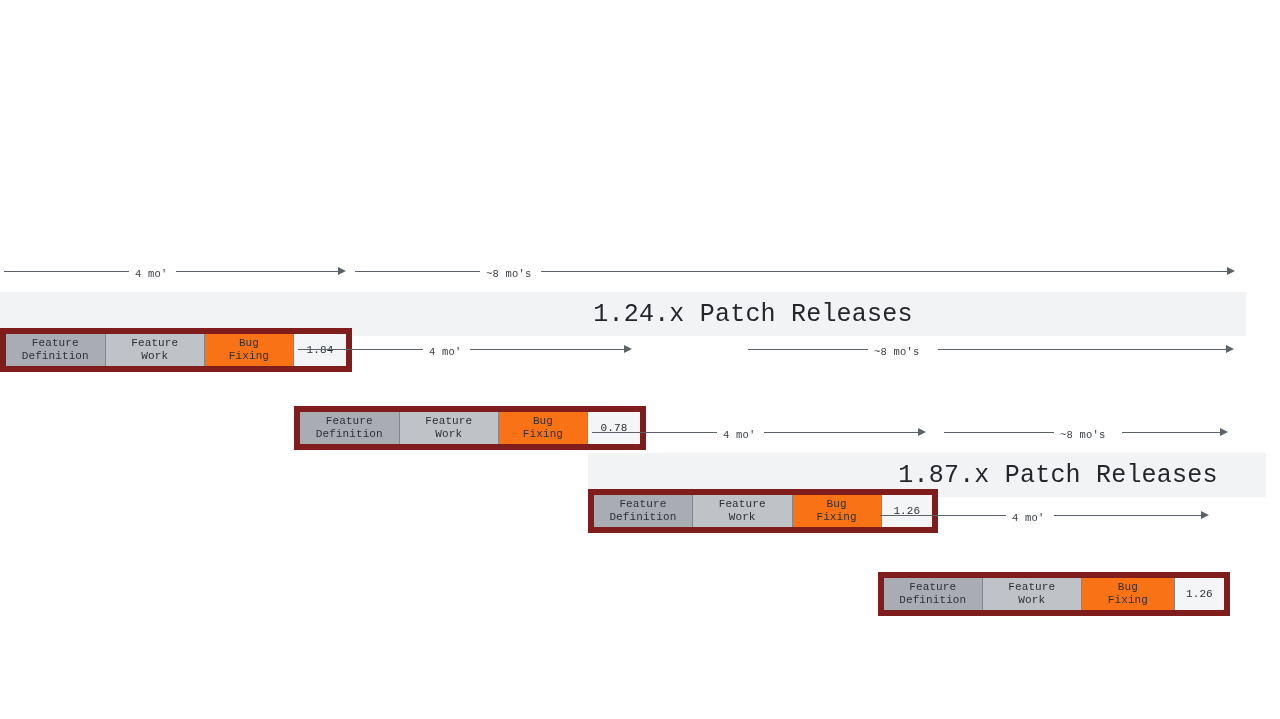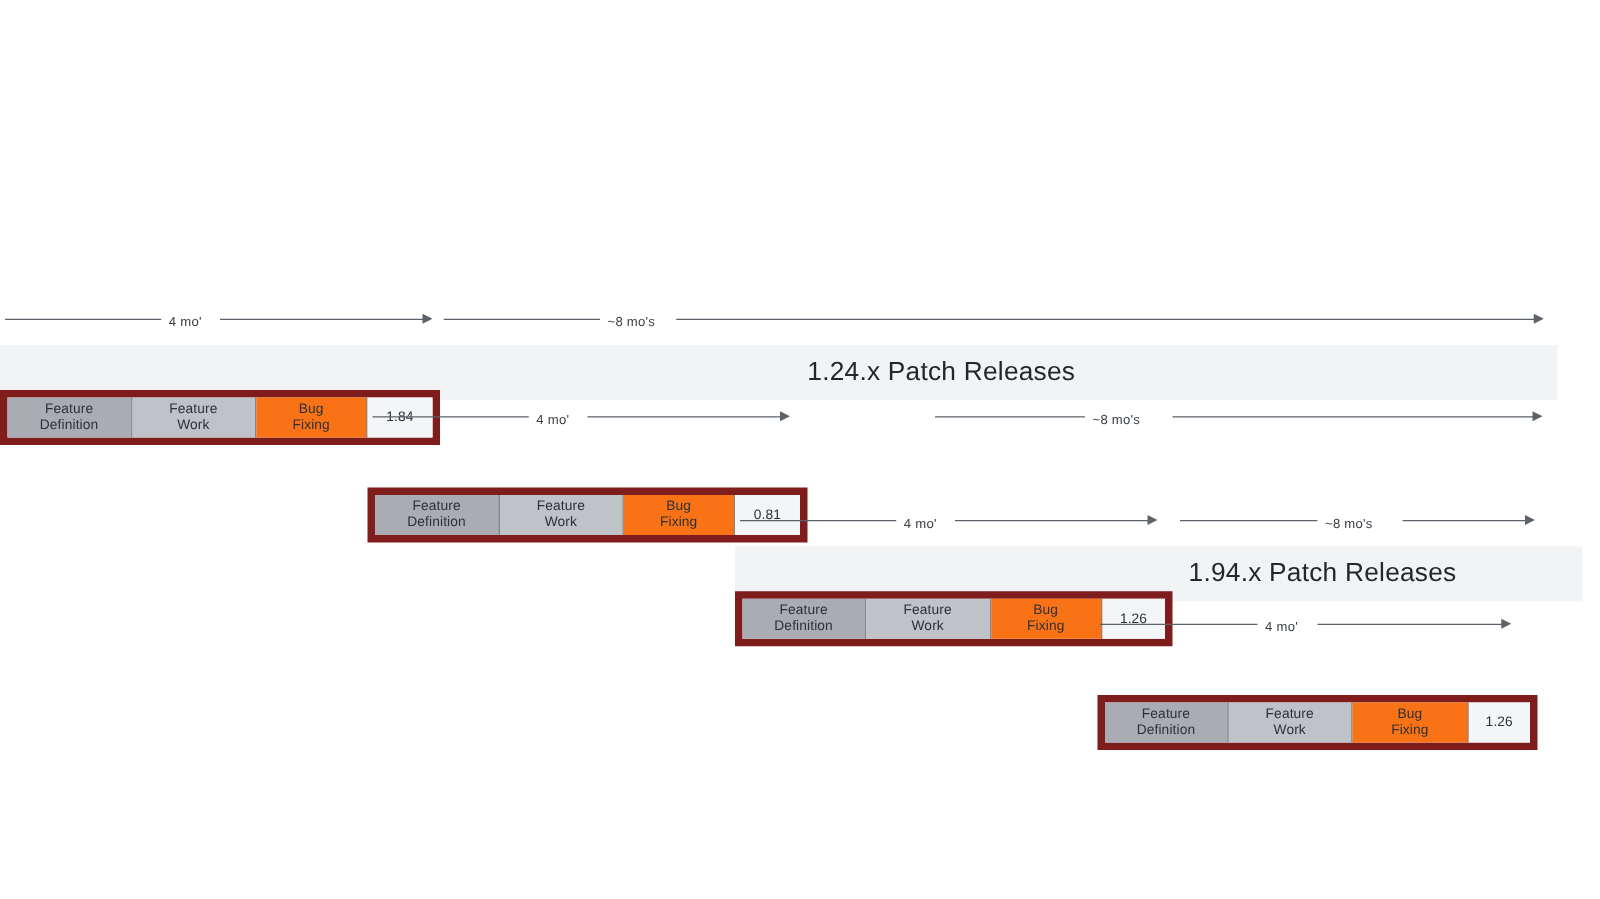--- a/index.html
+++ b/index.html
@@ -11,23 +11,24 @@
     width: 1280px;
     height: 719px;
     position: relative;
     font-family: "Liberation Sans", sans-serif;
     overflow: hidden;
   }
 
   .canvas {
     position: absolute;
     left: 0;
-    top: 0;
+    top: 16px;
     width: 1280px;
     height: 568px;
+    font-family: Liberation Mono, monospace;
   }
 
   
   .release-row {
     position: absolute;
   }
 
   
   .phase-bar {
     position: absolute;
@@ -69,21 +70,21 @@
   
   .patch-band {
     position: absolute;
     height: 44px;
     background: #f2f3f5;
     display: flex;
     align-items: center;
     justify-content: center;
   }
   .patch-label {
-    font-size: 21px;
+    font-size: 25px;
     color: #23272c;
     white-space: nowrap;
     letter-spacing: 0.2px;
   }
 
   
   .measure {
     position: absolute;
     height: 20px;
   }
@@ -191,21 +192,21 @@
           <span>Work</span>
         </span>
       </div>
       <div class="phase-box phase-bug" style="width:92px;">
         <span>
           <span>Bug</span><br>
           <span>Fixing</span>
         </span>
       </div>
       <div class="phase-box phase-version" style="width:54px;">
-        <span>0.81</span>
+        <span>0.78</span>
       </div>
     </div>
   </div>
 
   <div class="release-row" style="left:0px; top:407px; width:1280px; height:60px;">
 
     <div class="measure" style="left:592px; top:0px; width:345px;">
       <div class="measure-line" style="left:0px; width:125px;"></div>
       <div class="measure-caption" style="left:131px;">4 mo'</div>
       <div class="measure-line" style="left:172px; width:157px;"></div>
@@ -213,21 +214,21 @@
     </div>
 
     <div class="measure" style="left:944px; top:0px; width:296px;">
       <div class="measure-line" style="left:0px; width:110px;"></div>
       <div class="measure-caption" style="left:116px;">~8 mo's</div>
       <div class="measure-line" style="left:178px; width:100px;"></div>
       <div class="arrow-head" style="left:276px;"></div>
     </div>
 
     <div class="patch-band" style="left:588px; top:30px; width:678px;">
-      <span class="patch-label" style="margin-left:262px;">1.94.x Patch Releases</span>
+      <span class="patch-label" style="margin-left:262px;">1.87.x Patch Releases</span>
     </div>
 
     <div class="phase-bar" style="left:588px; top:30px; width:350px;">
       <div class="phase-box phase-definition" style="width:102px;">
         <span>
           <span>Feature</span><br>
           <span>Definition</span>
         </span>
       </div>
       <div class="phase-box phase-work" style="width:103px;">

